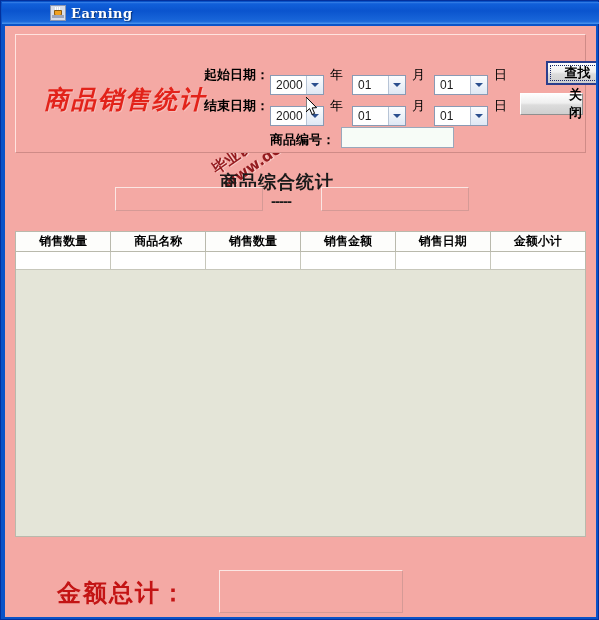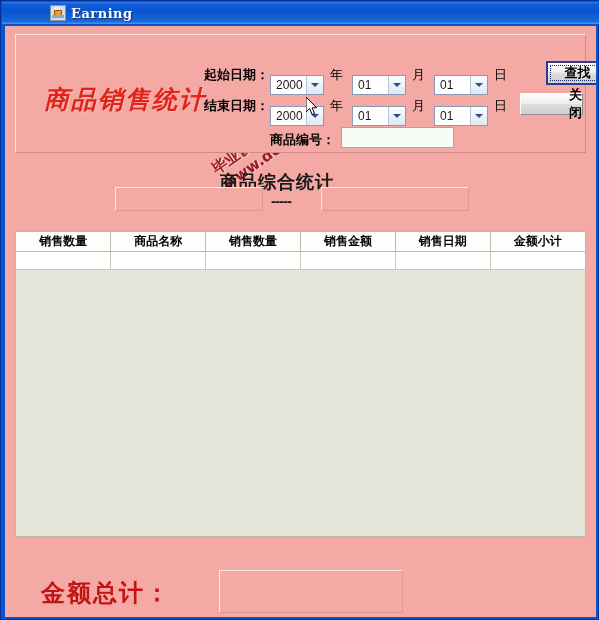--- a/index.html
+++ b/index.html
@@ -326,21 +326,21 @@
             <td></td>
             <td></td>
             <td></td>
             <td></td>
             <td></td>
           </tr>
         </tbody>
       </table>
     </div>
 
-    <div class="total-lbl" style="left:36px;top:551px;">金额总计：</div>
+    <div class="total-lbl" style="left:52px;top:551px;">金额总计：</div>
     <div class="pinkbox" style="left:214px;top:544px;width:184px;height:43px;"></div>
 
     <svg class="cursor" style="left:301px;top:71px;" viewBox="0 0 12 19">
       <polygon points="0,0 0,15 3.6,11.6 6.2,17.5 8.6,16.4 6.1,10.9 10.6,10.7" fill="#ffffff" stroke="#000000" stroke-width="1"></polygon>
     </svg>
 
   </div>
 </div>
 
 </body></html>

